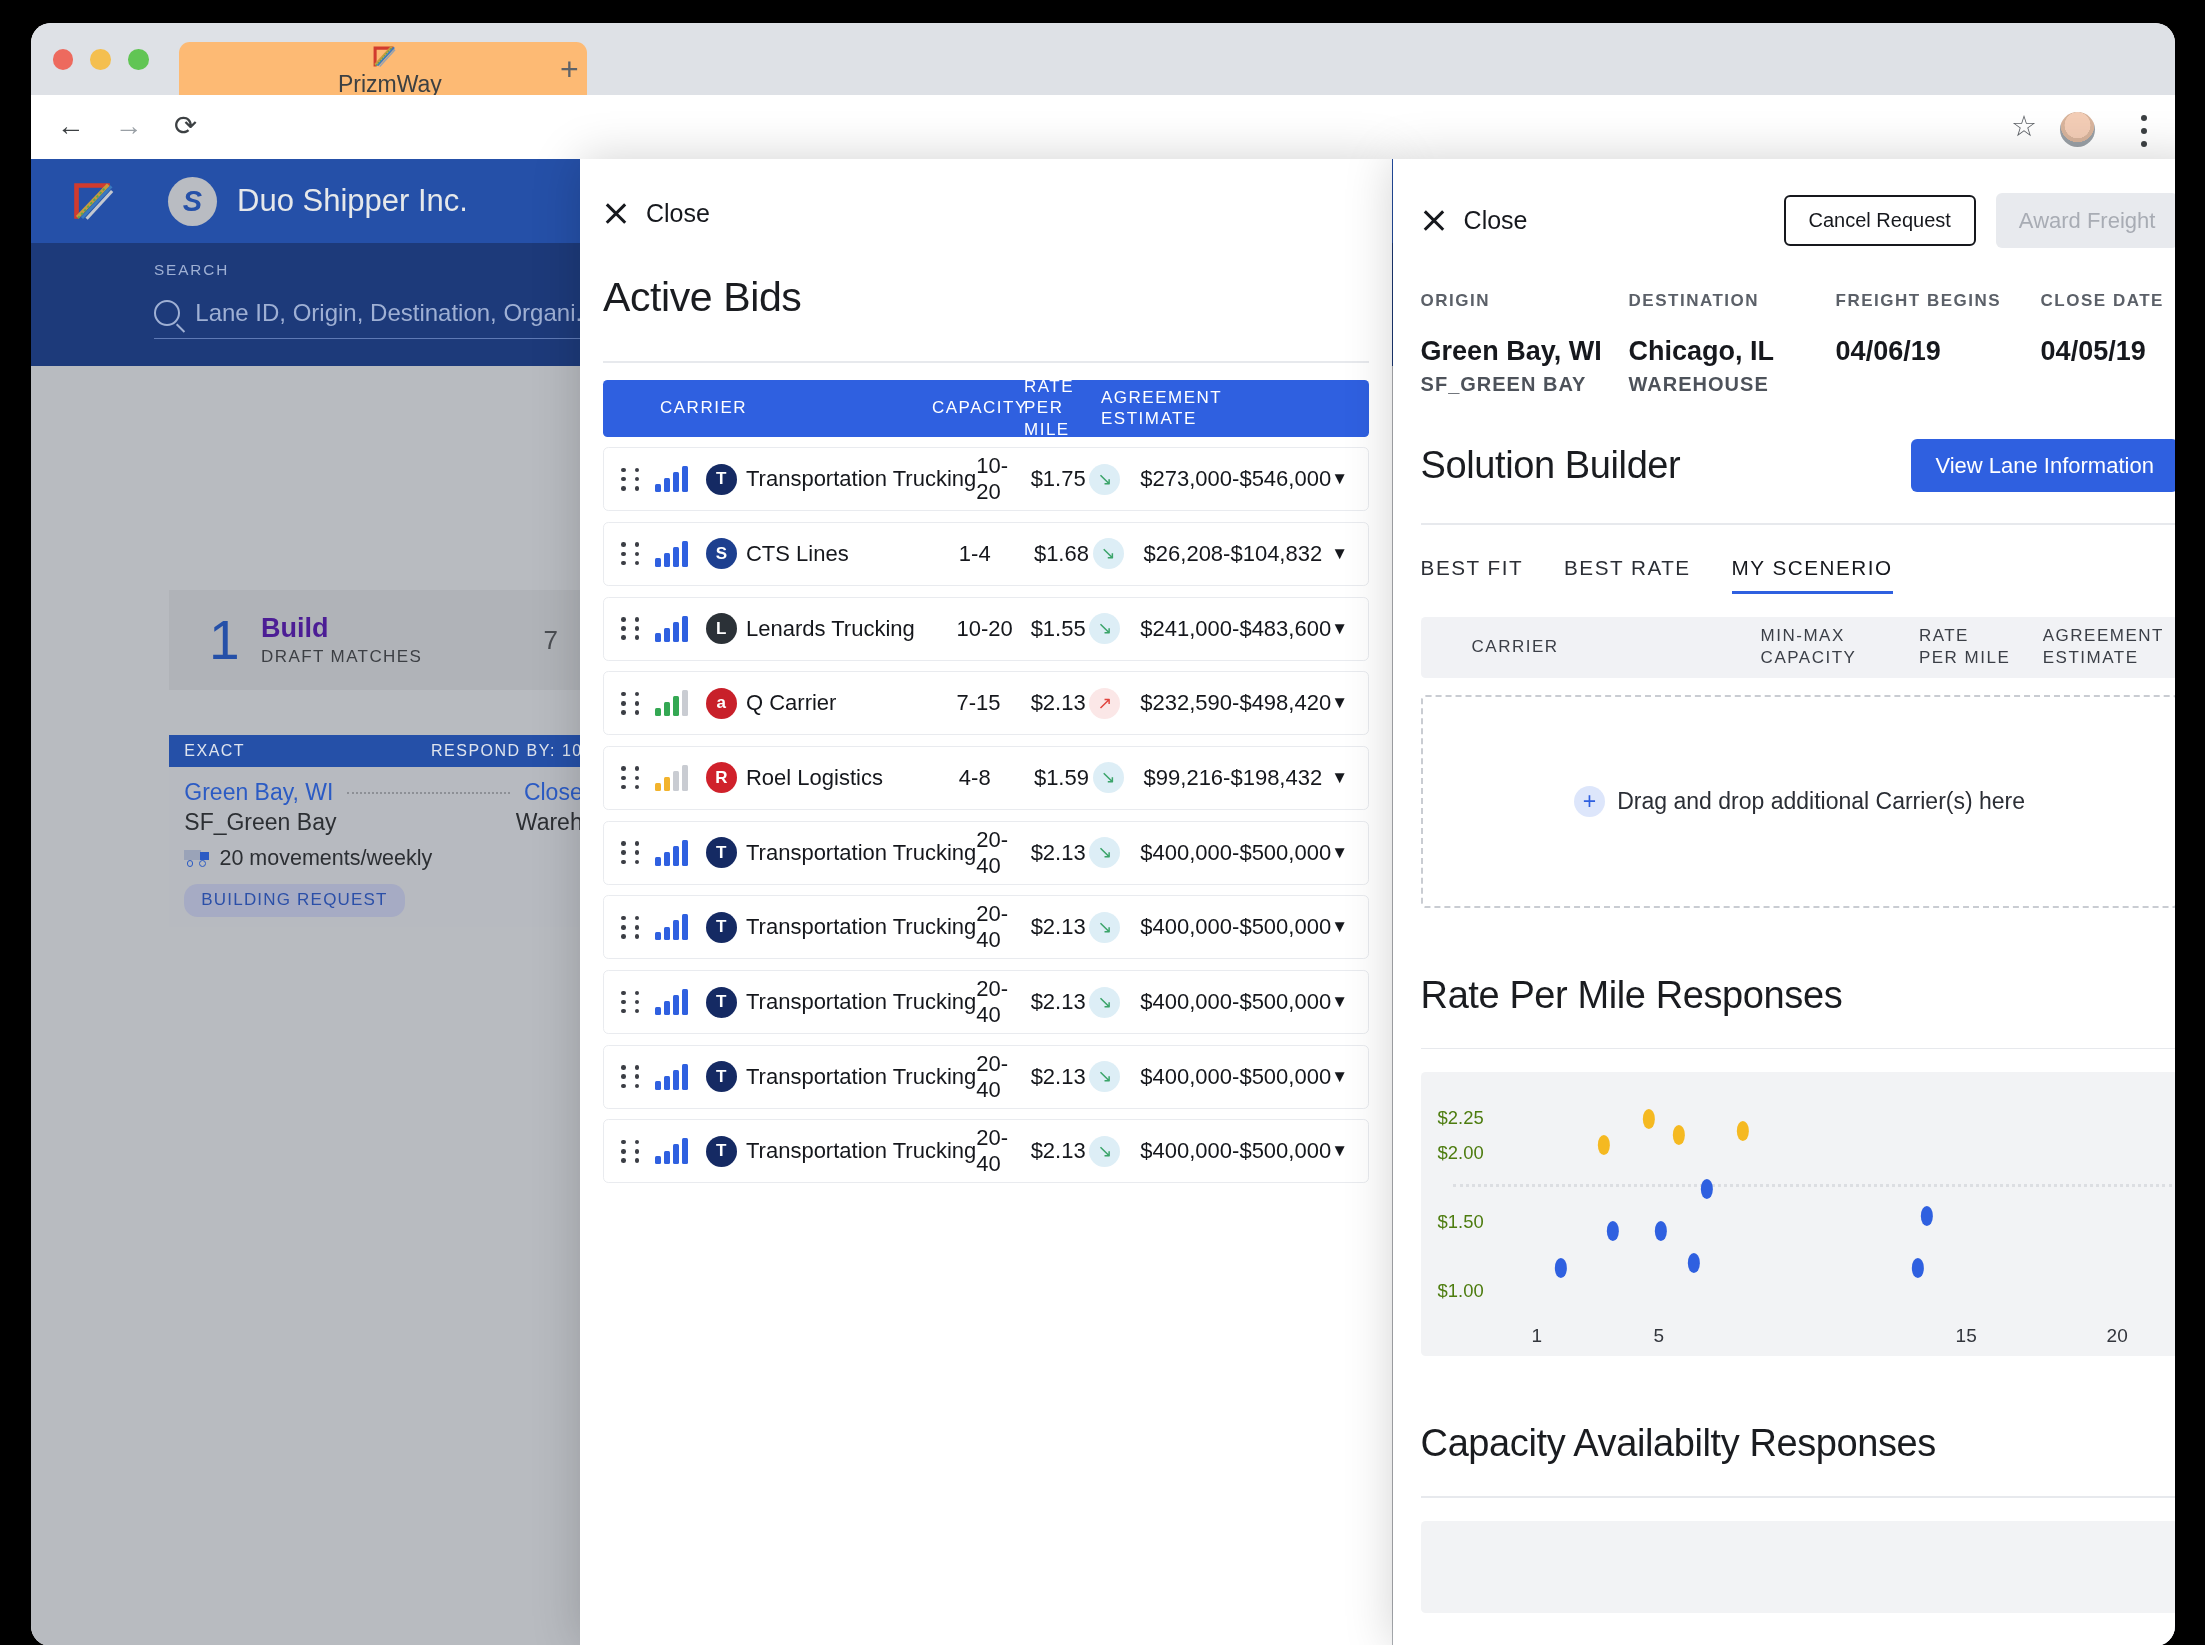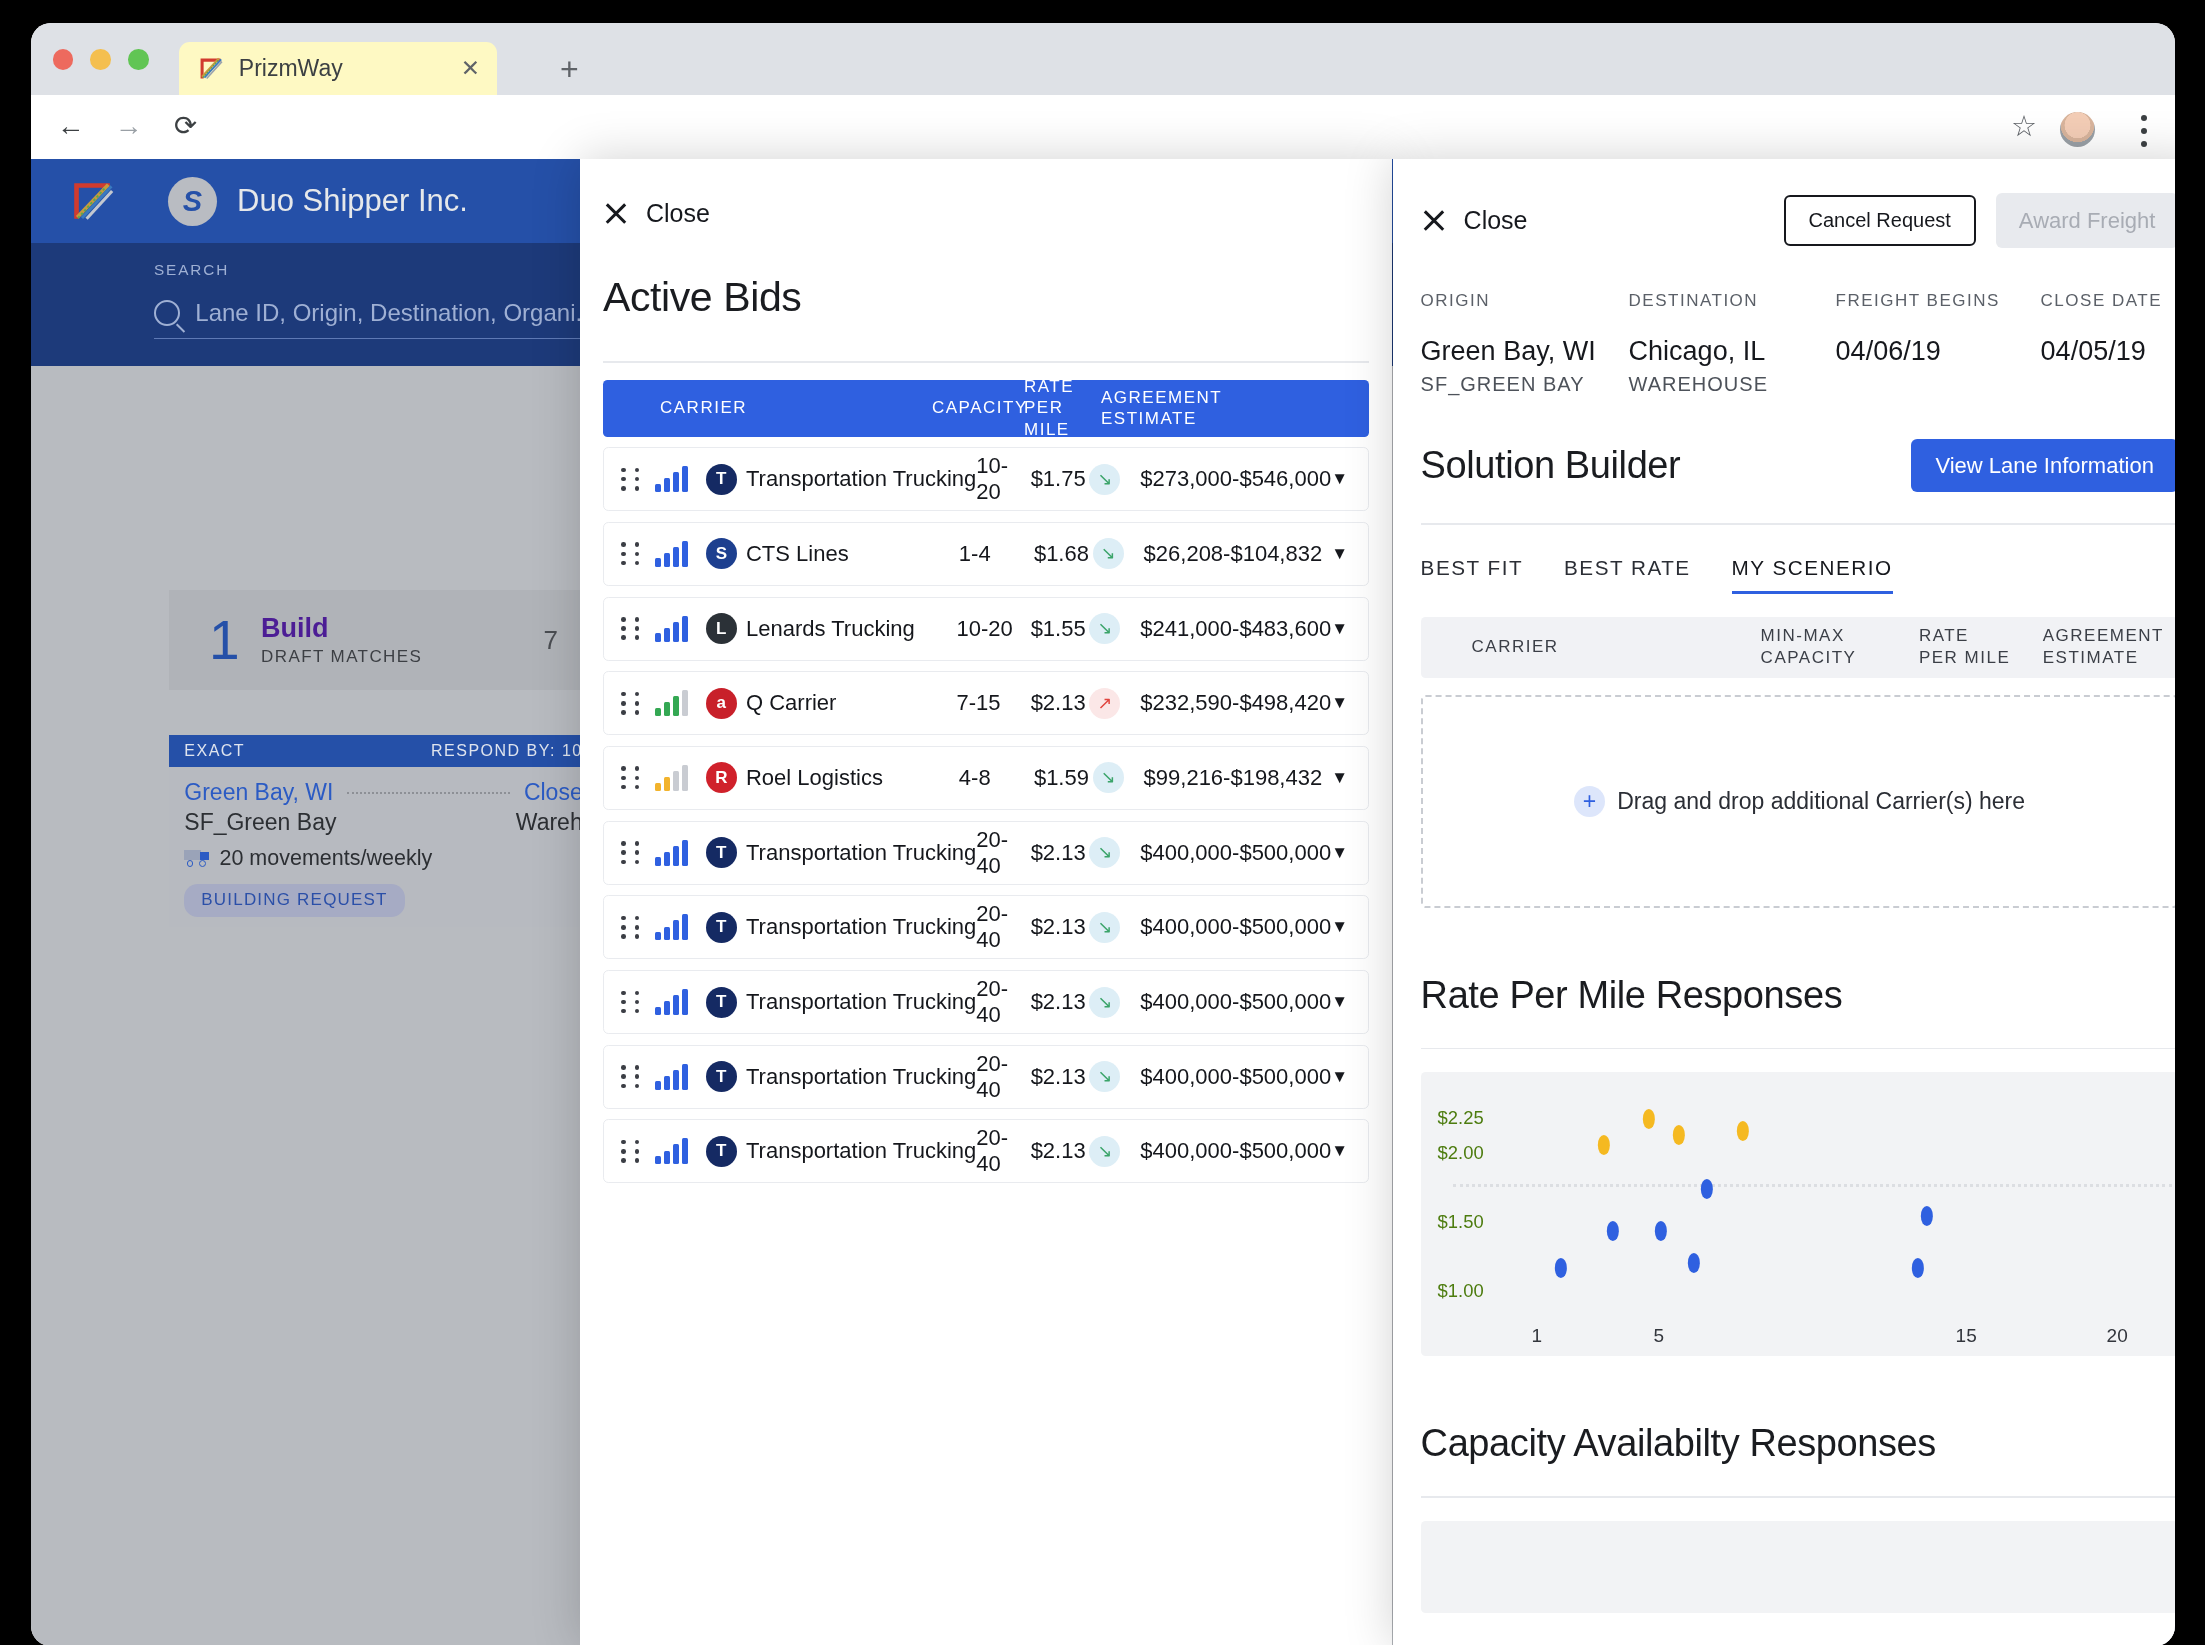--- a/index.html
+++ b/index.html
@@ -20,23 +20,23 @@
   
   .tabstrip {
     position:absolute; left:0; top:0; width:100%; height:72px;
     background:#dee1e6;
   }
   .traffic { position:absolute; left:21.5px; top:26px; display:flex; gap:17px; }
   .dot { width:20.7px; height:20.7px; border-radius:50%; }
   .dot.r{background:#ed6a5e;} .dot.y{background:#f4bf4f;} .dot.g{background:#61c554;}
 
   .tab {
-    position:absolute; left:148px; top:19px; width:318px; height:53px;
-    background:#fef9c3; border-radius:10.7px 10.7px 0 0;
-    display:flex; align-items:center; padding:0 17px;
+    position:absolute; left:148px; top:19px; width:408px; height:53px;
+    background:#fdba74; border-radius:10.7px 10.7px 0 0;
+    display:flex; align-items:center; padding:0 17px;flex-direction:column;
   }
   .tab-fav { width:29px; height:29px; flex:0 0 29px; position:relative; }
   .tab-title { margin-left:13.8px; font-size:23px; color:#3c4043; white-space:nowrap; }
   .tab-x { margin-left:auto; font-size:23px; color:#5f6368; line-height:1; }
   .newtab { position:absolute; left:529px; top:37px; font-size:32px; color:#5f6368; line-height:0.6; }
 
   .toolbar { position:absolute; left:0; top:72px; width:100%; height:64px; background:#fff; }
   .navbtn { position:absolute; top:17px; font-size:27.6px; color:#3c4043; line-height:1; }
   .urlbar {
     position:absolute; left:199px; top:86px; width:1808px; height:40px;
@@ -140,21 +140,21 @@
 
   
   .right {
     position:absolute; left:1362px; top:136px; width:813px; height:1487px;
     background:#fff; box-shadow:0 0 46px rgba(0,0,0,.18); overflow:hidden;
   }
   .r-top { display:flex; align-items:center; padding:34px 27.6px 0 27.6px; }
   .btn-outline { margin-left:auto; border:2.3px solid #16181d; border-radius:6.1px; padding:12.3px 23px; font-size:20px; color:#16181d; background:#fff; }
   .btn-disabled { margin-left:20px; border:none; border-radius:6.1px; padding:14.6px 23px; font-size:22px; color:#a8acb4; background:#e8eaee; }
 
-  .meta { display:flex; padding:43px 27.6px 0 27.6px; }
+  .meta { display:flex; padding:43px 27.6px 0 27.6px;font-weight:bold; }
   .meta-col { flex:0 0 auto; }
   .meta-col:nth-child(1){width:208px;} .meta-col:nth-child(2){width:207px;}
   .meta-col:nth-child(3){width:205px;}
   .meta-lbl { font-size:17px; color:#5b6068; letter-spacing:1.5px; }
   .meta-val { font-size:27px; color:#16181d; margin-top:24.5px; }
   .meta-sub { font-size:20px; color:#4d525a; letter-spacing:1px; margin-top:6.1px; }
 
   .sb-head { display:flex; align-items:center; padding:43px 27.6px 0 27.6px; }
   .sb-title { font-size:38px; font-weight:400; color:#1a1c20; letter-spacing:-0.4px; }
   .btn-blue { margin-left:auto; background:#2f60e0; color:#fff; border:none; border-radius:6.1px; padding:13.8px 24.5px; font-size:22px; }

